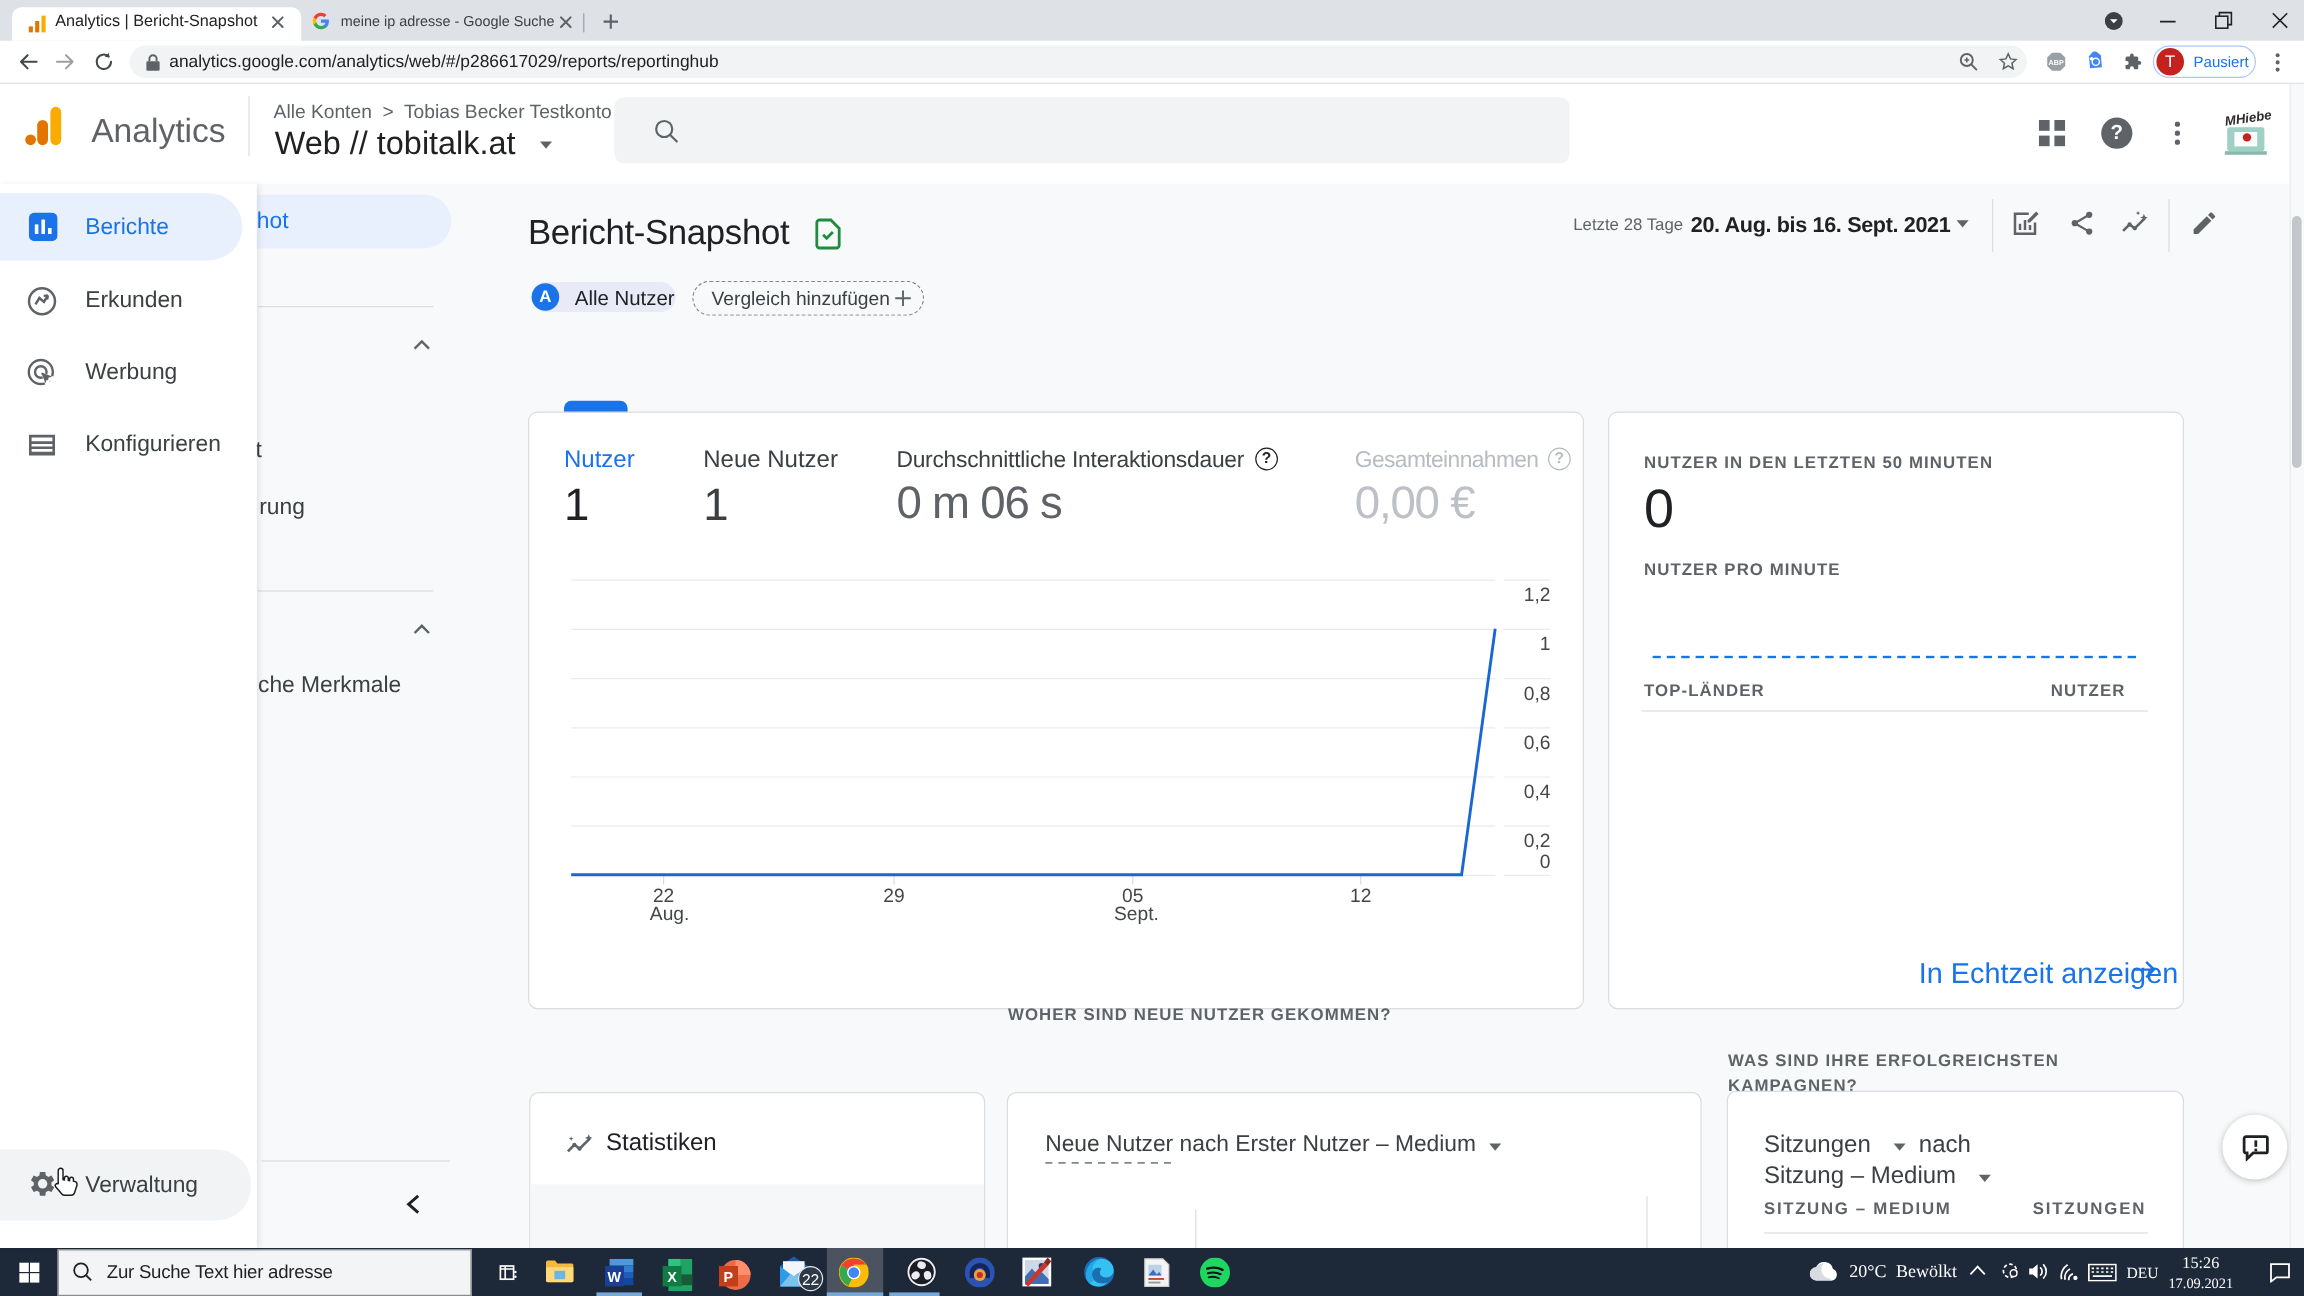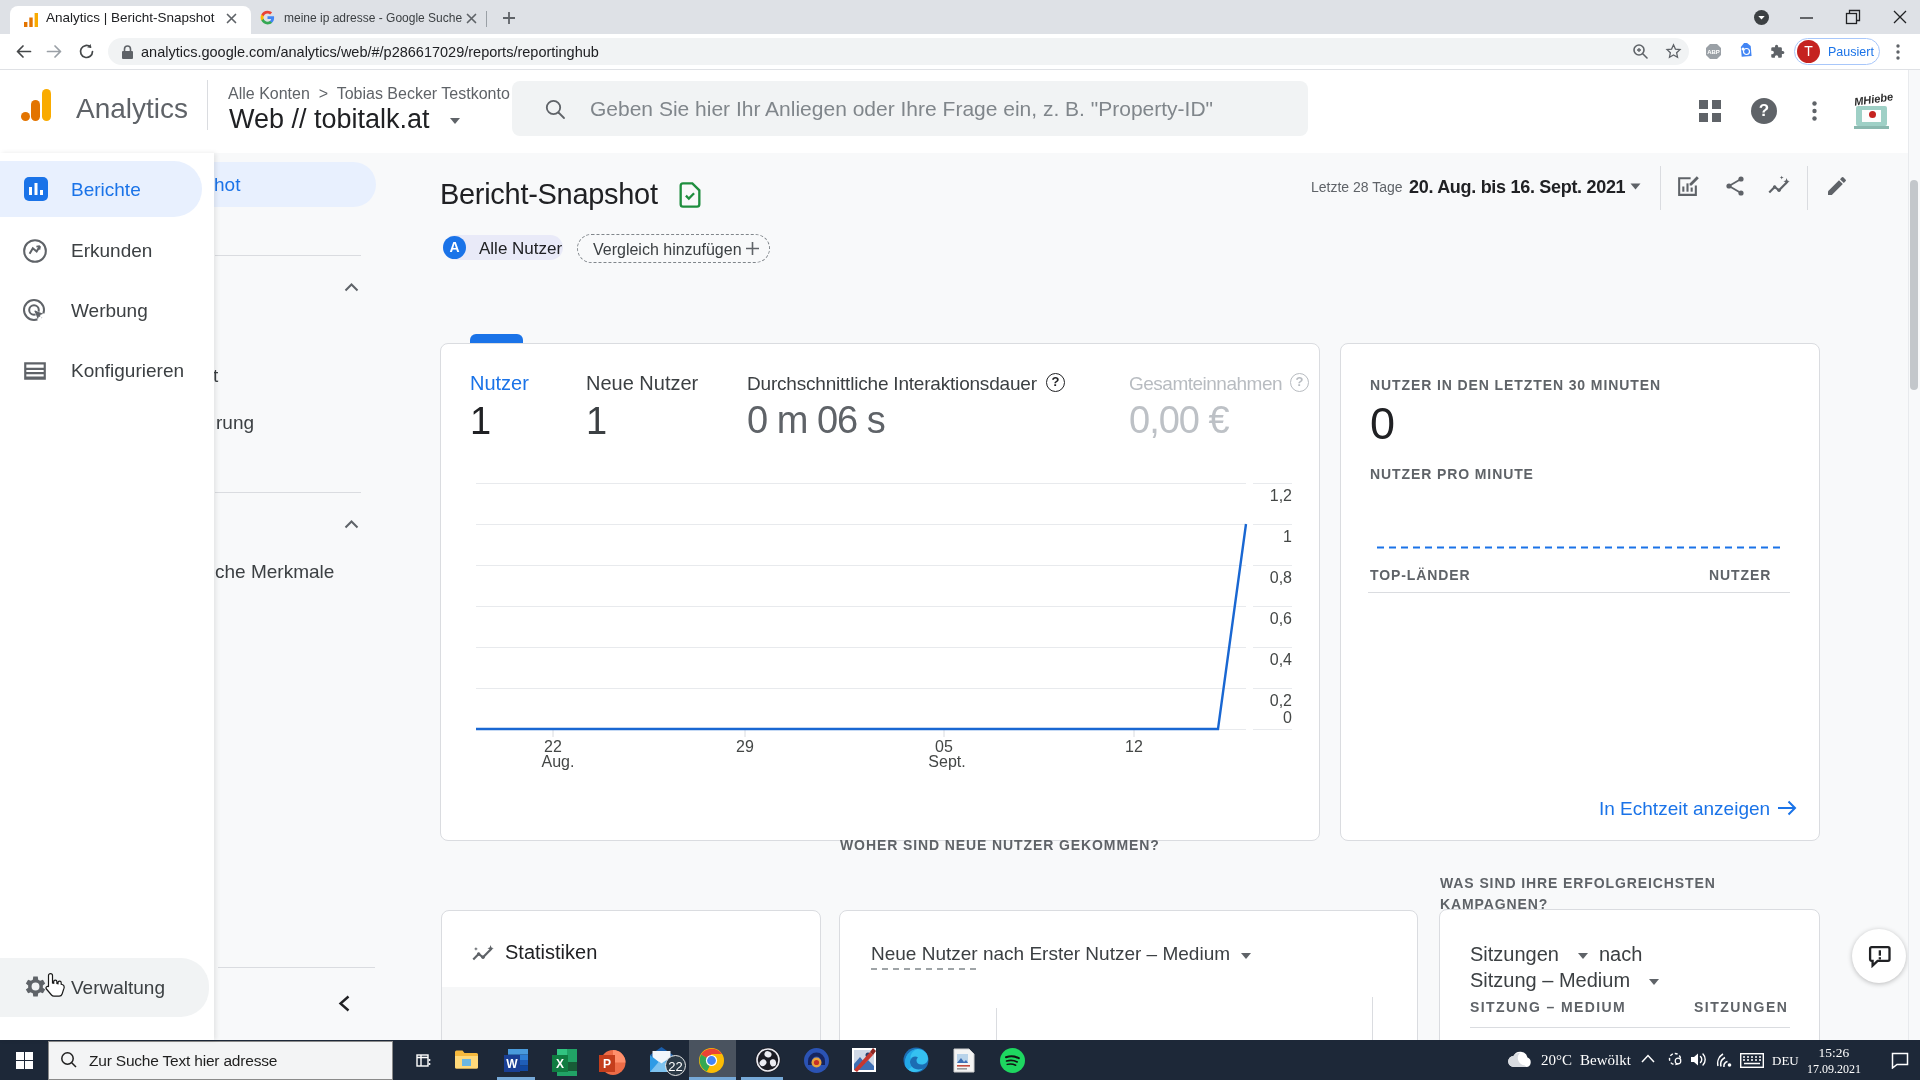--- a/index.html
+++ b/index.html
@@ -131,21 +131,20 @@
   <div class="abs" style="left:229px;top:104px;font-size:27px;color:#202124">Web // tobitalk.at</div>
   <svg class="abs" style="left:449px;top:117px" width="12" height="8" viewBox="0 0 12 8">
       <path d="M1 1 L6 7 L11 1 Z" fill="#5f6368"></path>
     </svg>
 
   <div class="abs" style="left:512px;top:81px;width:796px;height:55px;background:#f1f3f4;border-radius:8px"></div>
   <svg class="abs" style="left:545px;top:99px" width="21" height="21" viewBox="0 0 21 21">
       <circle cx="8.5" cy="8.5" r="6.7" fill="none" stroke="#5f6368" stroke-width="1.8"></circle>
       <path d="M13.5 13.5 L19 19" stroke="#5f6368" stroke-width="1.8" stroke-linecap="round"></path>
     </svg>
-  <div class="abs" style="left:590px;top:97px;font-size:21px;color:#80868b">Geben Sie hier Ihr Anliegen oder Ihre Frage ein, z. B. "Property-ID"</div>
 
   <svg class="abs" style="left:1699px;top:100px" width="22" height="22" viewBox="0 0 22 22">
       <rect x="0" y="0" width="9" height="9" fill="#5f6368"></rect>
       <rect x="13" y="0" width="9" height="9" fill="#5f6368"></rect>
       <rect x="0" y="13" width="9" height="9" fill="#5f6368"></rect>
       <rect x="13" y="13" width="9" height="9" fill="#5f6368"></rect>
     </svg>
   <div class="abs" style="left:1751px;top:98px;width:26px;height:26px;border-radius:50%;background:#5f6368"></div>
   <div class="abs" style="left:1751px;top:101px;width:26px;text-align:center;font-size:17px;color:#fff;font-weight:bold">?</div>
   <svg class="abs" style="left:1812px;top:101px" width="5" height="20" viewBox="0 0 5 20">
@@ -305,30 +304,30 @@
       <text x="113" y="292" text-anchor="middle">22</text>
       <text x="118" y="307" text-anchor="middle">Aug.</text>
       <text x="305" y="292" text-anchor="middle">29</text>
       <text x="504" y="292" text-anchor="middle">05</text>
       <text x="507" y="307" text-anchor="middle">Sept.</text>
       <text x="694" y="292" text-anchor="middle">12</text>
     </g>
   </svg>
 
   <div class="card" style="left:1340px;top:343px;width:480px;height:498px"></div>
-  <div class="abs seclabel" style="left:1370px;top:377px">NUTZER IN DEN LETZTEN 30 MINUTEN</div>
+  <div class="abs seclabel" style="left:1370px;top:377px">NUTZER IN DEN LETZTEN 50 MINUTEN</div>
   <div class="abs" style="left:1370px;top:398px;font-size:45px;color:#202124">0</div>
   <div class="abs seclabel" style="left:1370px;top:466px">NUTZER PRO MINUTE</div>
   <svg class="abs" style="left:1377px;top:546px" width="406" height="3">
       <line x1="0" y1="1.5" x2="406" y2="1.5" stroke="#1a73e8" stroke-width="2.2" stroke-dasharray="7 5"></line>
     </svg>
   <div class="abs seclabel" style="left:1370px;top:567px">TOP-LÄNDER</div>
   <div class="abs seclabel" style="left:1709px;top:567px">NUTZER</div>
   <div class="abs" style="left:1368px;top:592px;width:422px;height:1px;background:#dadce0"></div>
-  <div class="abs" style="left:1599px;top:798px;font-size:19px;color:#1a73e8">In Echtzeit anzeigen</div>
+  <div class="abs" style="left:1599px;top:798px;font-size:24px;color:#1a73e8">In Echtzeit anzeigen</div>
   <svg class="abs" style="left:1777px;top:800px" width="20" height="16" viewBox="0 0 20 16">
       <path d="M1 8 H18 M11.5 1.5 L18 8 L11.5 14.5" fill="none" stroke="#1a73e8" stroke-width="2"></path>
     </svg>
 
   <div class="abs seclabel" style="left:840px;top:837px">WOHER SIND NEUE NUTZER GEKOMMEN?</div>
   <div class="abs seclabel" style="left:1440px;top:875px">WAS SIND IHRE ERFOLGREICHSTEN</div>
   <div class="abs seclabel" style="left:1440px;top:896px">KAMPAGNEN?</div>
   <div class="card" style="left:441px;top:910px;width:380px;height:140px"></div>
   <div class="abs" style="left:442px;top:987px;width:378px;height:62px;background:#f6f7f8"></div>
   <svg class="abs" style="left:470px;top:941px" width="26" height="26" viewBox="0 0 24 24" fill="none" stroke="#5f6368">

